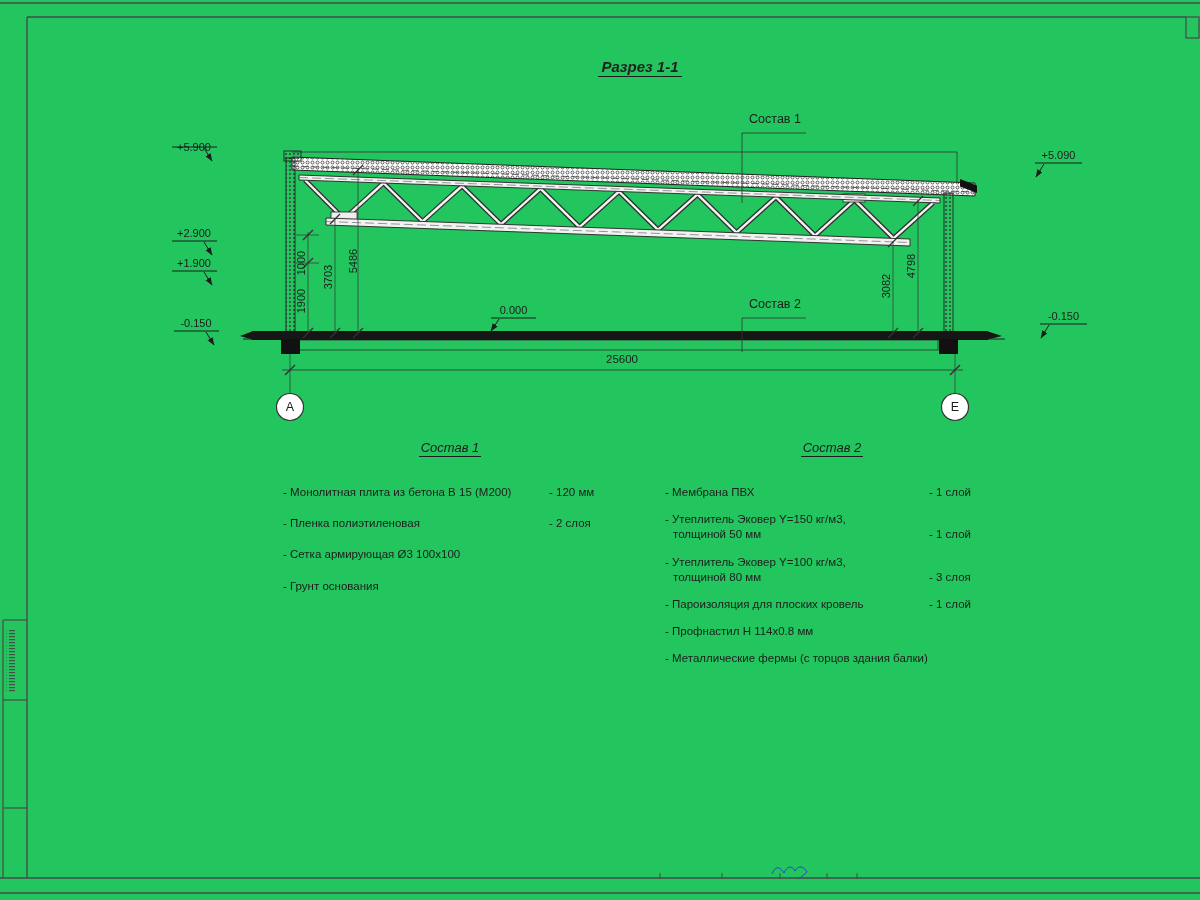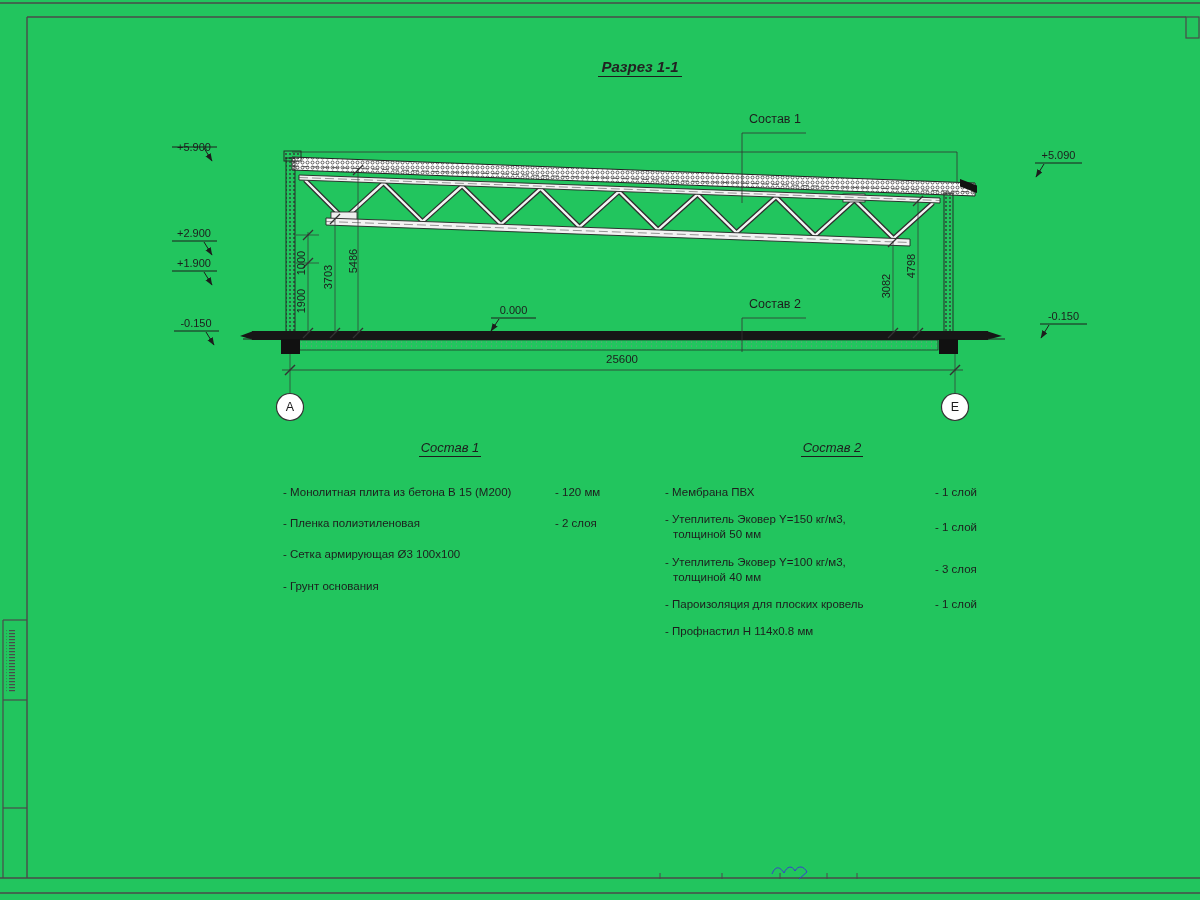--- a/index.html
+++ b/index.html
@@ -10,21 +10,21 @@
   .vdim{position:absolute;width:40px;height:14px;font-size:11px;color:#1d1d1d;text-align:center;
         transform:rotate(-90deg);white-space:nowrap;}
   .page-title{position:absolute;left:555px;top:58px;width:170px;text-align:center;
         font-size:15px;font-style:italic;font-weight:600;}
   .page-title span{border-bottom:1.4px solid #1d1d1d;padding:0 3px 1px 3px;}
   .callout{position:absolute;width:70px;text-align:center;font-size:12.5px;color:#1d1d1d;}
   .axis-letter{position:absolute;width:26px;text-align:center;font-size:12.5px;color:#1d1d1d;}
   .speclist{position:absolute;width:334px;font-size:11.5px;color:#1d1d1d;}
   .speclist .heading{text-align:center;font-size:13px;font-style:italic;margin-bottom:30px;}
   .speclist .heading span{border-bottom:1.2px solid #1d1d1d;padding:0 2px 1px 2px;}
-  .spec-row{display:flex;align-items:center;margin-bottom:16px;gap:6px;}
+  .spec-row{display:flex;align-items:flex-end;margin-bottom:16px;}
   .speclist.c2 .spec-row{margin-bottom:12px;}
   .spec-name{width:258px;line-height:1.32;white-space:pre-line;padding-left:8px;text-indent:-8px;}
   .speclist.c2 .spec-name{width:256px;}
   .spec-qty{flex:1;line-height:1.32;white-space:nowrap;}
 </style>
 </head>
 <body>
 
 <div class="sheet">
 
@@ -264,26 +264,30 @@
       <div class="spec-name">- Мембрана ПВХ</div>
       <div class="spec-qty">- 1 слой</div>
     </div>
     <div class="spec-row">
       <div class="spec-name">- Утеплитель Эковер Y=150 кг/м3,
 толщиной 50 мм</div>
       <div class="spec-qty">- 1 слой</div>
     </div>
     <div class="spec-row">
       <div class="spec-name">- Утеплитель Эковер Y=100 кг/м3,
-толщиной 40 мм</div>
+толщиной 80 мм</div>
       <div class="spec-qty">- 3 слоя</div>
     </div>
     <div class="spec-row">
       <div class="spec-name">- Пароизоляция для плоских кровель</div>
       <div class="spec-qty">- 1 слой</div>
     </div>
     <div class="spec-row">
       <div class="spec-name">- Профнастил Н 114х0.8 мм</div>
       <div class="spec-qty"></div>
     </div>
+    <div class="spec-row">
+      <div class="spec-name">- Металлические фермы (с торцов здания балки)</div>
+      <div class="spec-qty"></div>
+    </div>
   </div>
 
 </div>
 
 </body></html>

